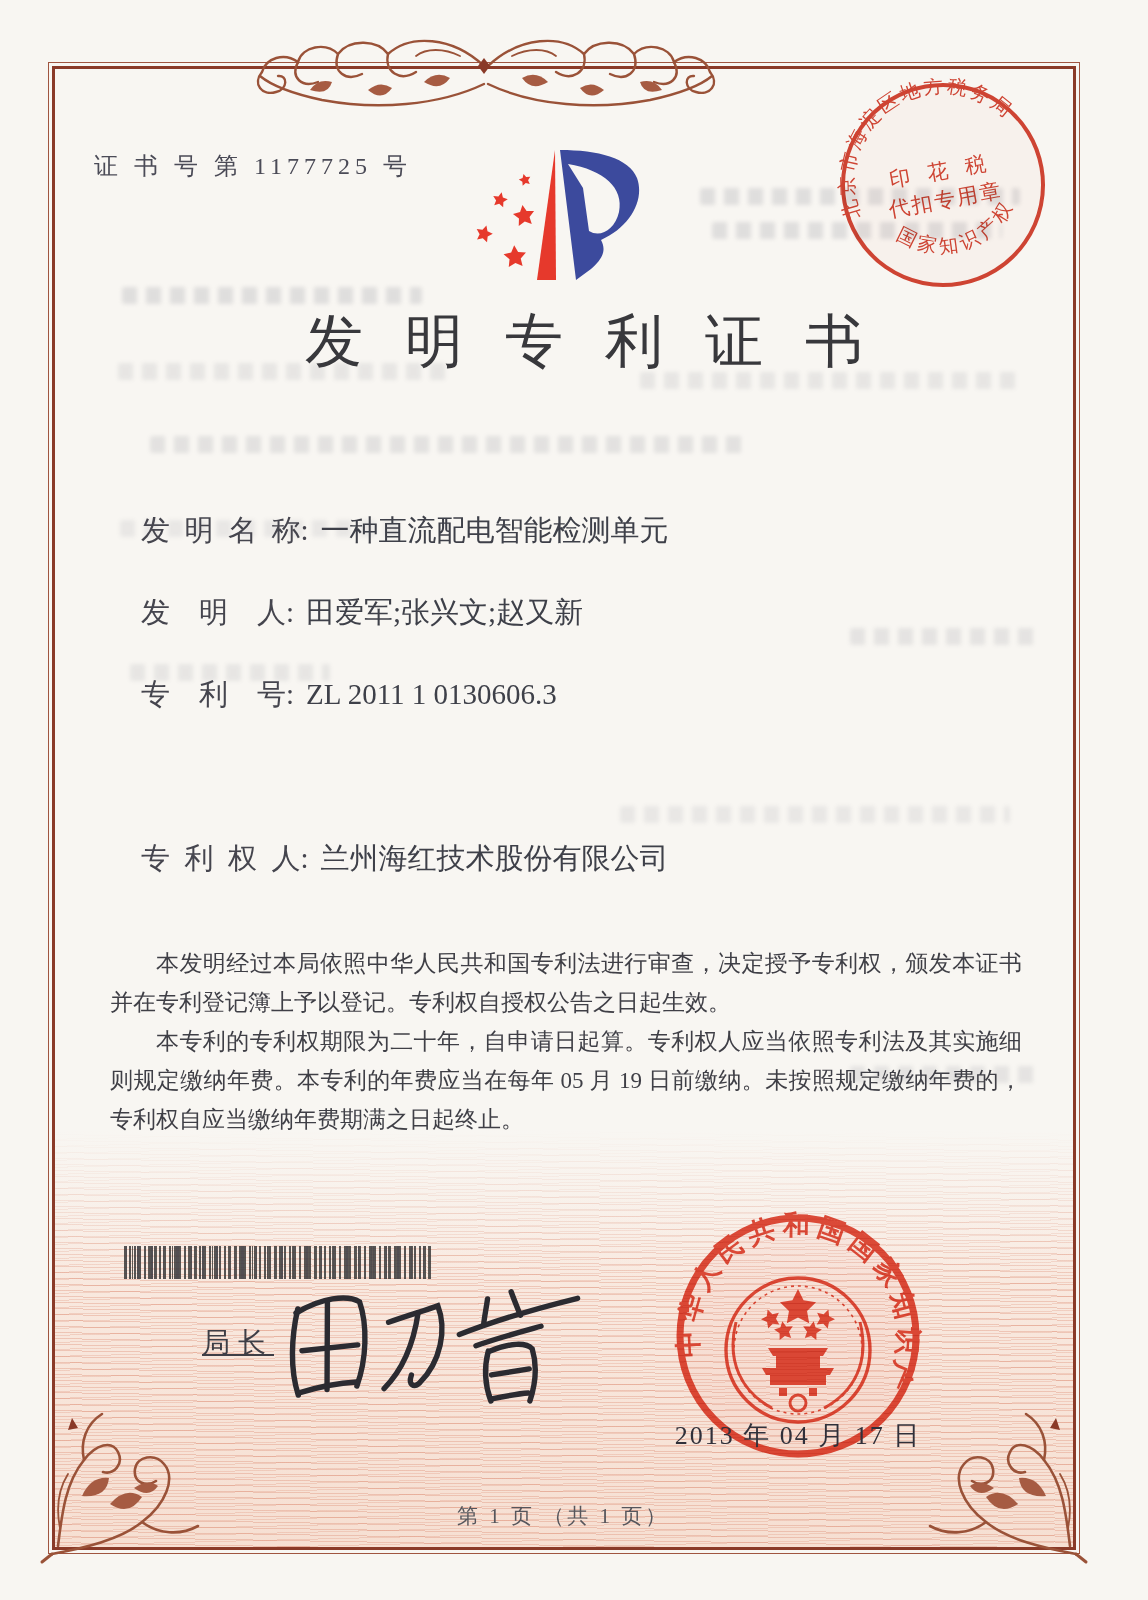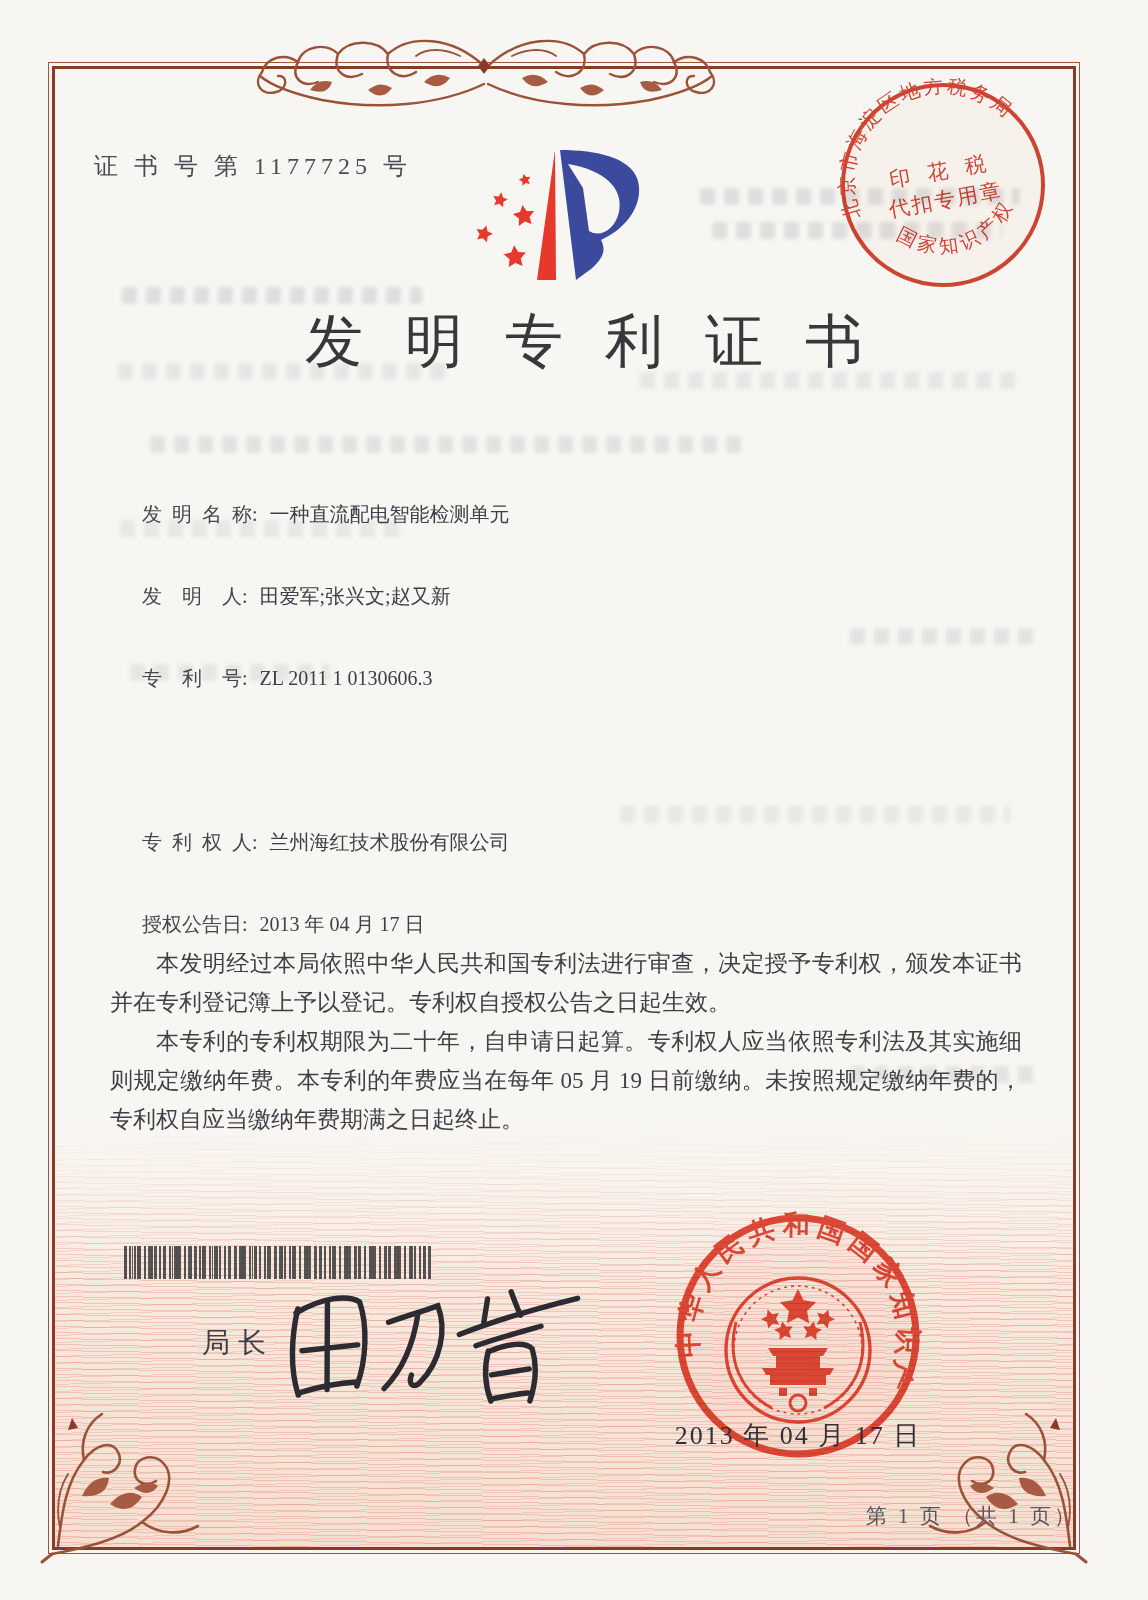--- a/index.html
+++ b/index.html
@@ -14,30 +14,30 @@
     background:
       repeating-linear-gradient(1deg, rgba(214,118,90,.30) 0 1px, rgba(255,255,255,0) 1px 6px),
       repeating-linear-gradient(-1.4deg, rgba(214,118,90,.22) 0 1px, rgba(255,255,255,0) 1px 7px),
       linear-gradient(#faeee6,#f6dfd2);}
   .guilloche .fade{position:absolute;left:0;top:0;width:100%;height:150px;
     background:linear-gradient(#f8f6f2, rgba(248,246,242,0));}
   
   .certno{left:94px;top:150px;font-size:24px;color:#4b4b57;letter-spacing:5px;white-space:pre;z-index:4;}
   .title{left:0;top:303px;width:1148px;text-align:center;font-size:58px;color:#38383c;
     letter-spacing:42px;padding-left:62px;box-sizing:border-box;z-index:4;}
-  .field{left:122px;font-size:20px;color:#3e4049;white-space:pre;z-index:4;}
+  .field{left:112px;font-size:29px;color:#3e4049;white-space:pre;z-index:4;}
   .field .lbl{color:#45454e;}
   .field .val{margin-left:12px;}
   .bodytext{left:110px;top:944px;width:912px;font-size:23px;line-height:39px;color:#3f3f46;
     text-align:justify;z-index:4;}
   .bodytext p{margin:0;text-indent:2em;white-space:pre-wrap;}
-  .director{left:202px;top:1324px;font-size:28px;color:#3e3e46;letter-spacing:8px;z-index:5;}
+  .director{left:202px;top:1324px;font-size:28px;color:#3e3e46;letter-spacing:8px;z-index:5;text-decoration:underline;}
   .sealdate{left:672px;top:1418px;width:252px;text-align:center;font-size:26px;color:#30303a;
     white-space:pre;letter-spacing:2px;z-index:6;}
-  .footer{left:48px;top:1502px;width:1030px;text-align:right;font-size:21px;color:#56565c;
+  .footer{left:48px;top:1502px;width:1030px;text-align:center;font-size:21px;color:#56565c;
     white-space:pre;letter-spacing:3px;z-index:4;}
   
   .barcode{left:124px;top:1246px;width:310px;height:33px;z-index:5;opacity:.85;
     background:
       repeating-linear-gradient(90deg,#3a3a3a 0 2px, rgba(0,0,0,0) 2px 5px),
       repeating-linear-gradient(90deg,#42403d 0 1px, rgba(0,0,0,0) 1px 8px),
       repeating-linear-gradient(90deg,#35343a 0 3px, rgba(0,0,0,0) 3px 13px);}
   
   .taxstamp{left:836px;top:78px;width:214px;height:214px;z-index:6;mix-blend-mode:multiply;
     transform:rotate(-10deg);opacity:.95;}
@@ -166,23 +166,20 @@
     <span class="lbl">发  明  名  称:</span><span class="val">一种直流配电智能检测单元</span>
   </div>
   <div class="abs field" style="top:560px">
     <span class="lbl">发    明    人:</span><span class="val">田爱军;张兴文;赵又新</span>
   </div>
   <div class="abs field" style="top:642px">
     <span class="lbl">专    利    号:</span><span class="val">ZL 2011 1 0130606.3</span>
   </div>
   <div class="abs field" style="top:806px">
     <span class="lbl">专  利  权  人:</span><span class="val">兰州海红技术股份有限公司</span>
-  </div>
-  <div class="abs field" style="top:888px">
-    <span class="lbl">授权公告日:</span><span class="val">2013 年 04 月 17 日</span>
   </div>
 
   <div class="abs bodytext">
     <p>本发明经过本局依照中华人民共和国专利法进行审查，决定授予专利权，颁发本证书并在专利登记簿上予以登记。专利权自授权公告之日起生效。</p>
     <p>本专利的专利权期限为二十年，自申请日起算。专利权人应当依照专利法及其实施细则规定缴纳年费。本专利的年费应当在每年 05 月 19 日前缴纳。未按照规定缴纳年费的，专利权自应当缴纳年费期满之日起终止。</p>
   </div>
 
   <div class="abs barcode"></div>
 
   <div class="abs director">局长</div>

